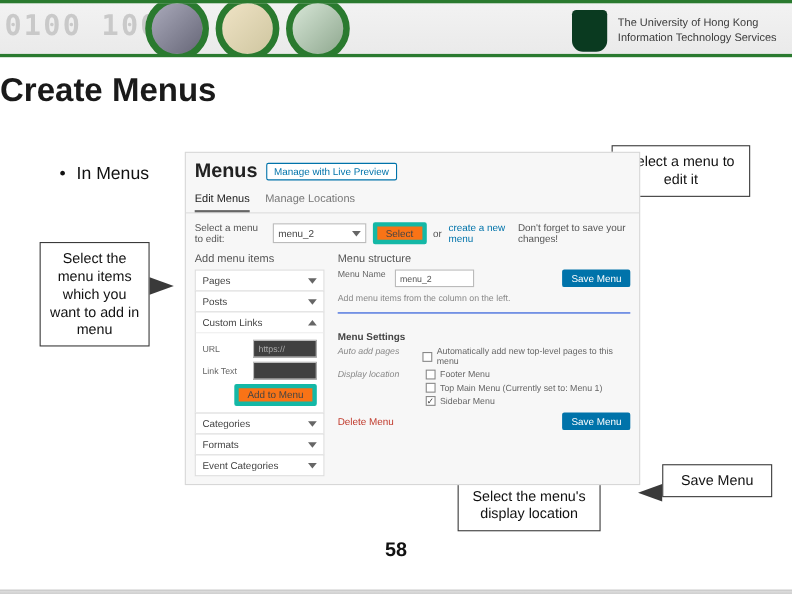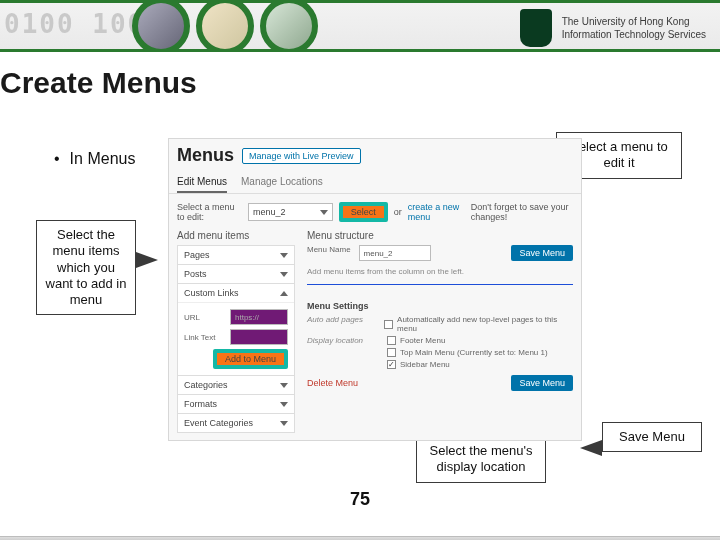--- a/index.html
+++ b/index.html
@@ -58,21 +58,21 @@
 
   .cols{display:flex;gap:12px;padding:0 8px 8px}
   .colL{width:118px}
   .colR{flex:1}
   .sub{font-size:10px;color:#555;margin-bottom:4px}
   .acc{border:1px solid #ddd;background:#fff;margin-bottom:-1px}
   .acc-h{display:flex;justify-content:space-between;align-items:center;padding:4px 6px;font-size:9px;color:#444}
   .acc-body{padding:6px;border-top:1px solid #eee}
   .field{display:flex;align-items:center;gap:6px;margin-bottom:4px}
   .field label{width:40px;font-size:8px;color:#666}
-  .inp{border:1px solid #bbb;background:#701a75;height:16px;flex:1;font-size:8px;color:#aaa;padding:0 4px;display:flex;align-items:center}
+  .inp{border:1px solid #bbb;background:#404040;height:16px;flex:1;font-size:8px;color:#aaa;padding:0 4px;display:flex;align-items:center}
   .btn-primary{background:#0073aa;color:#fff;border:none;border-radius:2px;padding:3px 8px;font-size:9px}
 
   .structure-hd{display:flex;gap:8px;margin-bottom:6px}
   .ms-label{font-size:8px;color:#666}
   .ms-inp{border:1px solid #bbb;background:#fff;height:16px;width:72px;font-size:8px;padding:0 4px;display:flex;align-items:center}
   .hint{font-size:8px;color:#888;margin-bottom:8px}
 
   .settings{border-top:1px solid #1d4ed8;padding-top:16px}
   .settings h4{font-size:9px;color:#444;margin-bottom:4px}
   .srow{display:flex;font-size:8px;color:#666;margin-bottom:3px}
@@ -242,16 +242,16 @@
             </div>
         </div>
         <div style="display:flex;align-items:center;justify-content:space-between">
           <span class="del">Delete Menu</span>
           <span class="btn-primary">Save Menu</span>
         </div>
       </div>
     </div>
   </div>
 
-  <div class="pagenum">75</div>
+  <div class="pagenum">58</div>
 </div>
 
 <div class="bottom-rule"></div>
 
 </body></html>

